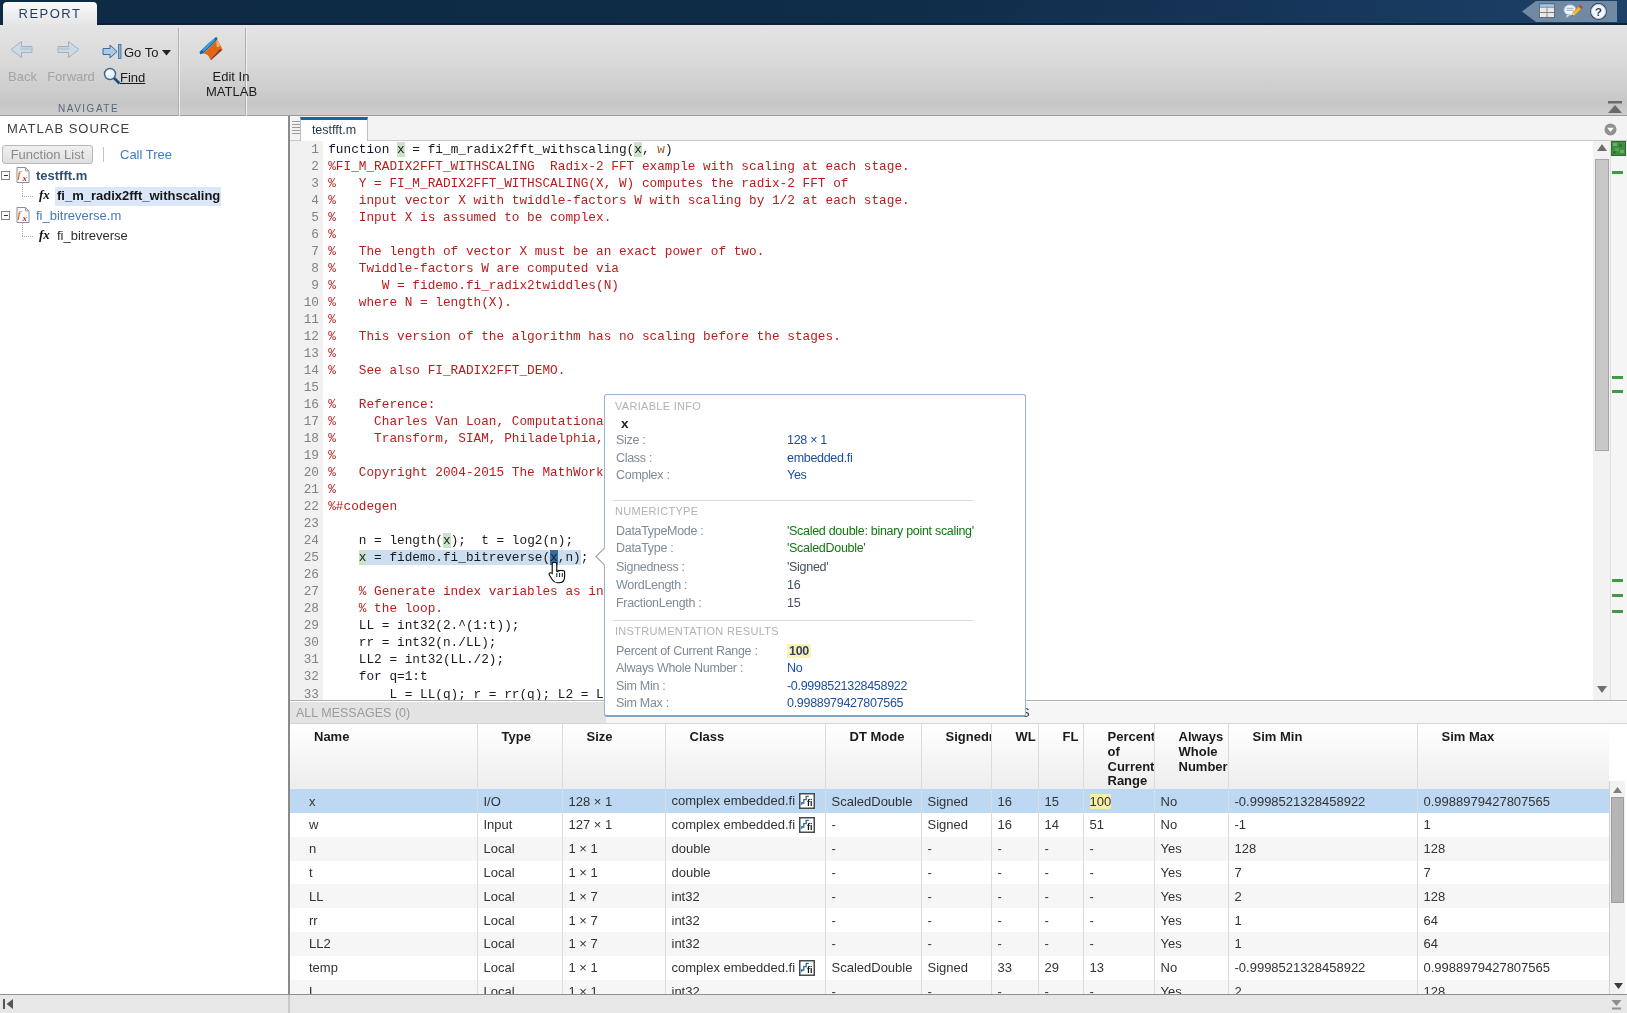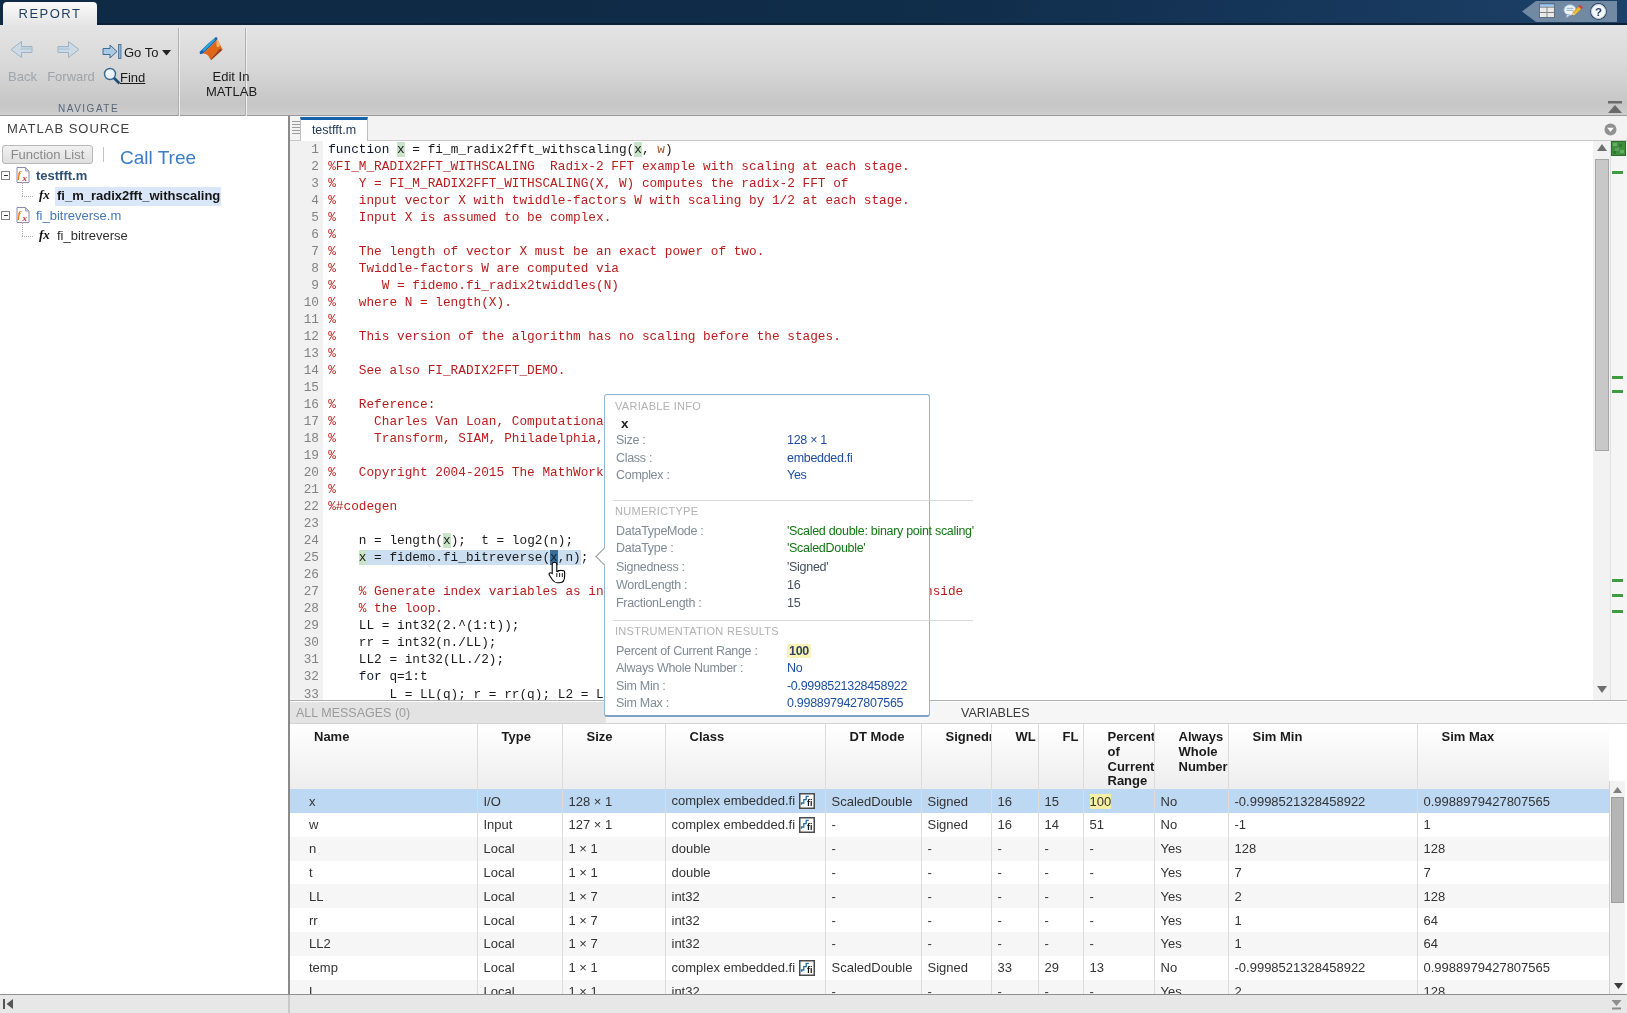--- a/index.html
+++ b/index.html
@@ -71,21 +71,21 @@
   #vartable td.nm { padding-left:19px; }
   #vartable tr.odd td { background:#f6f6f6; }
   #vartable tr.selr td { background:#bdd8f2; }
   .bold { font-weight:bold; }
 
   
   .sbtrack { position:absolute; background:#f2f2f2; }
   .sbthumb { position:absolute; background:#c8c8c8; border:1px solid #a6a6a6; }
 
   
-  #tooltip { position:absolute; left:604px; top:394px; width:326px; height:323px; background:#fff;
+  #tooltip { position:absolute; left:604px; top:394px; width:422px; height:323px; background:#fff;
     border:1px solid #93b5d6; border-bottom:2px solid #7fa3c4; border-radius:3px; z-index:50;
     font-size:12.5px; letter-spacing:-0.3px; }
   #tooltip .sec { position:absolute; left:10px; font-size:11px; color:#b2b2b2; letter-spacing:.3px; }
   #tooltip .lbl { position:absolute; left:11px; color:#7f8b96; }
   #tooltip .val { position:absolute; left:182px; white-space:nowrap; }
   #tooltip .sep { position:absolute; left:8px; width:360px; height:1px; background:#d9d9d9; }
   .blue { color:#1d4fa0; }
   .grn { color:#117711; }
   .gry { color:#44505e; }
   #ttarrow { position:absolute; left:597.5px; top:550px; width:13px; height:13px; background:#fff;
@@ -192,21 +192,21 @@
     <svg class="abs" style="left:1607px; top:76px;" width="16" height="13" viewBox="0 0 16 13">
       <rect x="1" y="0" width="14" height="2.5" fill="#6a6a6a"></rect>
       <path d="M8 4 L15 12 H1 Z" fill="#6a6a6a"></path>
     </svg>
   </div>
 
   <div id="leftpanel">
     <div class="abs" style="left:7px; top:5px; font-size:13px; letter-spacing:1px; color:#404040;">MATLAB SOURCE</div>
     <div class="abs" style="left:2px; top:29px; width:91px; height:19px; background:linear-gradient(#f0f0f0,#dfdfdf); border:1px solid #b8b8b8; border-radius:3px; color:#8a8a8a; font-size:13px; text-align:center; line-height:18px;">Function List</div>
     <div class="abs" style="left:103px; top:31px; width:1px; height:15px; background:#c4c4c4;"></div>
-    <div class="abs" style="left:120px; top:31px; font-size:19px; color:#3b7cc4;">Call Tree</div>
+    <div class="abs" style="left:120px; top:31px; font-size:13px; color:#3b7cc4;">Call Tree</div>
 
     <div class="abs" style="left:1px; top:55px; width:9px; height:9px; background:#fff; border:1px solid #848484;">
         <div style="position:absolute; left:1.5px; top:3px; width:4px; height:1px; background:#333;"></div>
       </div>
     <svg class="abs" style="left:16px; top:51px;" width="14" height="16" viewBox="0 0 14 16">
       <path d="M1 .5 h8.5 l3.5 3.5 v11.5 h-12 z" fill="#fdfdfd" stroke="#8d8da8" stroke-width="1"></path>
       <path d="M9.5 .5 l3.5 3.5 h-3.5 z" fill="#dcdce8" stroke="#8d8da8" stroke-width=".8"></path>
       <text x="1.5" y="11" font-size="10" font-style="italic" font-weight="bold" font-family="Liberation Serif" fill="#e87818">f</text>
       <text x="6.5" y="13.5" font-size="9" font-style="italic" font-weight="bold" font-family="Liberation Serif" fill="#c43030">x</text>
     </svg>

